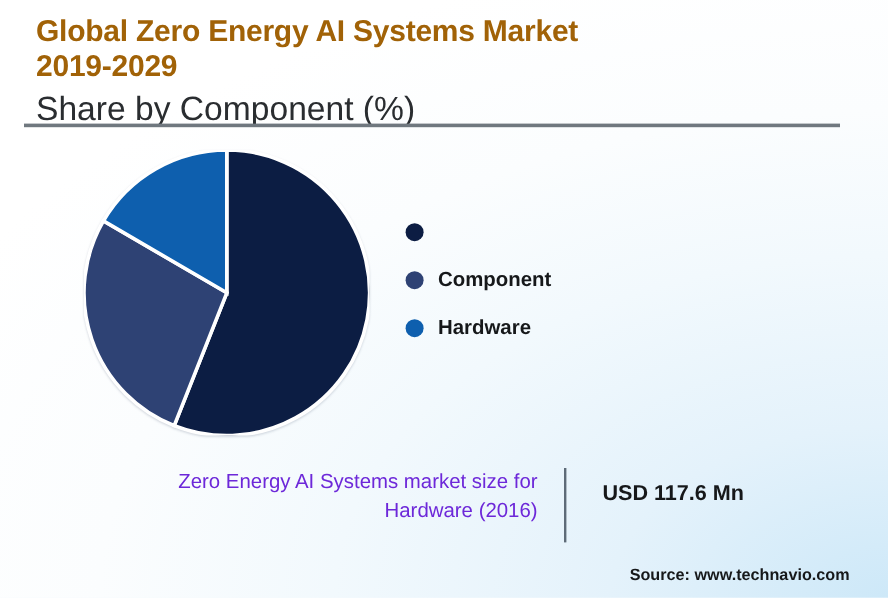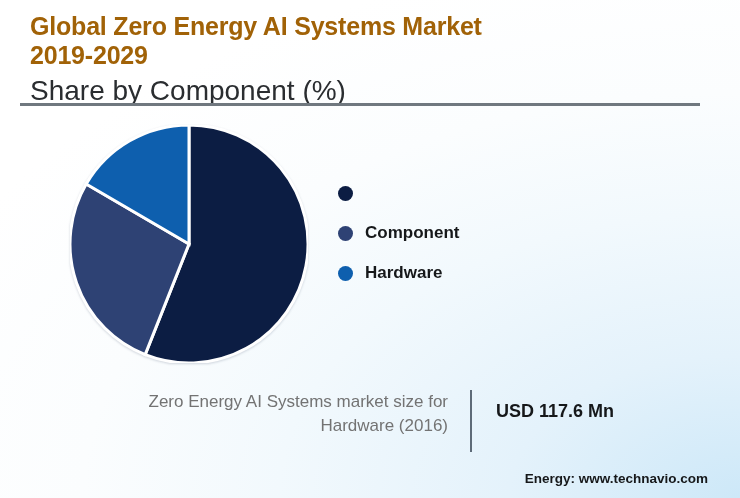--- a/index.html
+++ b/index.html
@@ -27,24 +27,24 @@
 
   
   .legend { position:absolute; left:338px; top:55px; }
   .legend-item { display:flex; align-items:center; height:40px; }
   .legend-dot { width:15px; height:15px; border-radius:50%; flex:0 0 auto; }
   .legend-label { font-size:17px; font-weight:bold; color:#16181A; margin-left:12px; white-space:nowrap; }
 
   
   .callout { position:absolute; left:40px; top:390px; width:660px; height:62px; display:flex; align-items:flex-start; }
   .callout-left { width:430px; text-align:right; padding-right:22px; }
-  .callout-text { font-size:17px; color:#737373; line-height:1.43; }
+  .callout-text { font-size:17px; color:#6d28d9; line-height:1.43; }
   .callout-rule { width:2px; height:62px; background:#5E6B78; flex:0 0 auto; }
   .callout-right { padding-left:24px; padding-top:11px; }
-  .callout-value { font-size:18px; font-weight:bold; color:#16181A; white-space:nowrap; }
+  .callout-value { font-size:18px; font-weight:bold; color:#16181A; white-space:nowrap;margin-left:6px; }
 
   
   .source { position:absolute; right:32px; bottom:12px; font-size:13.5px; font-weight:bold; color:#16181A; }
 </style>
 </head>
 <body>
 
 <div id="infographic">
 
   <div class="header">
@@ -87,15 +87,15 @@
     <div class="callout-left">
       <div class="callout-text">Zero Energy AI Systems market size for</div>
       <div class="callout-text">Hardware (2016)</div>
     </div>
     <div class="callout-rule"></div>
     <div class="callout-right">
       <div class="callout-value">USD 117.6 Mn</div>
     </div>
   </div>
 
-  <div class="source">Energy: www.technavio.com</div>
+  <div class="source">Source: www.technavio.com</div>
 
 </div>
 
 </body></html>

